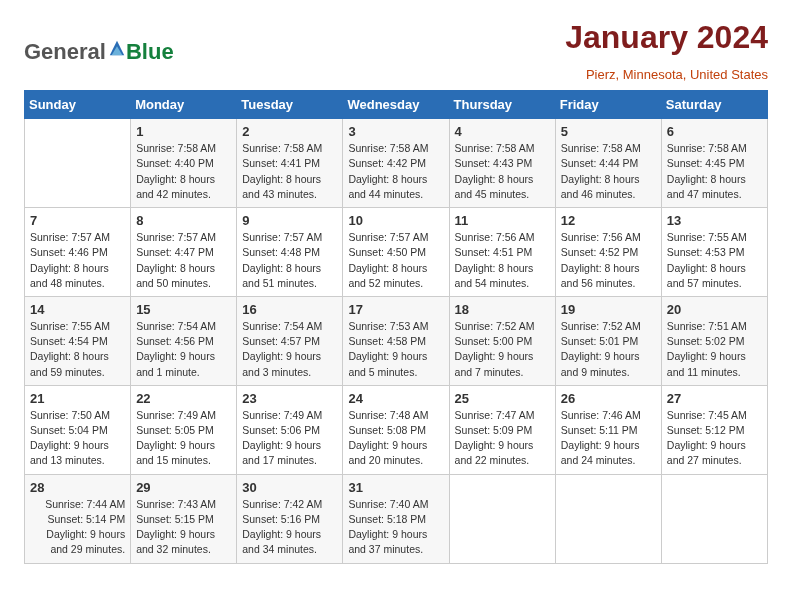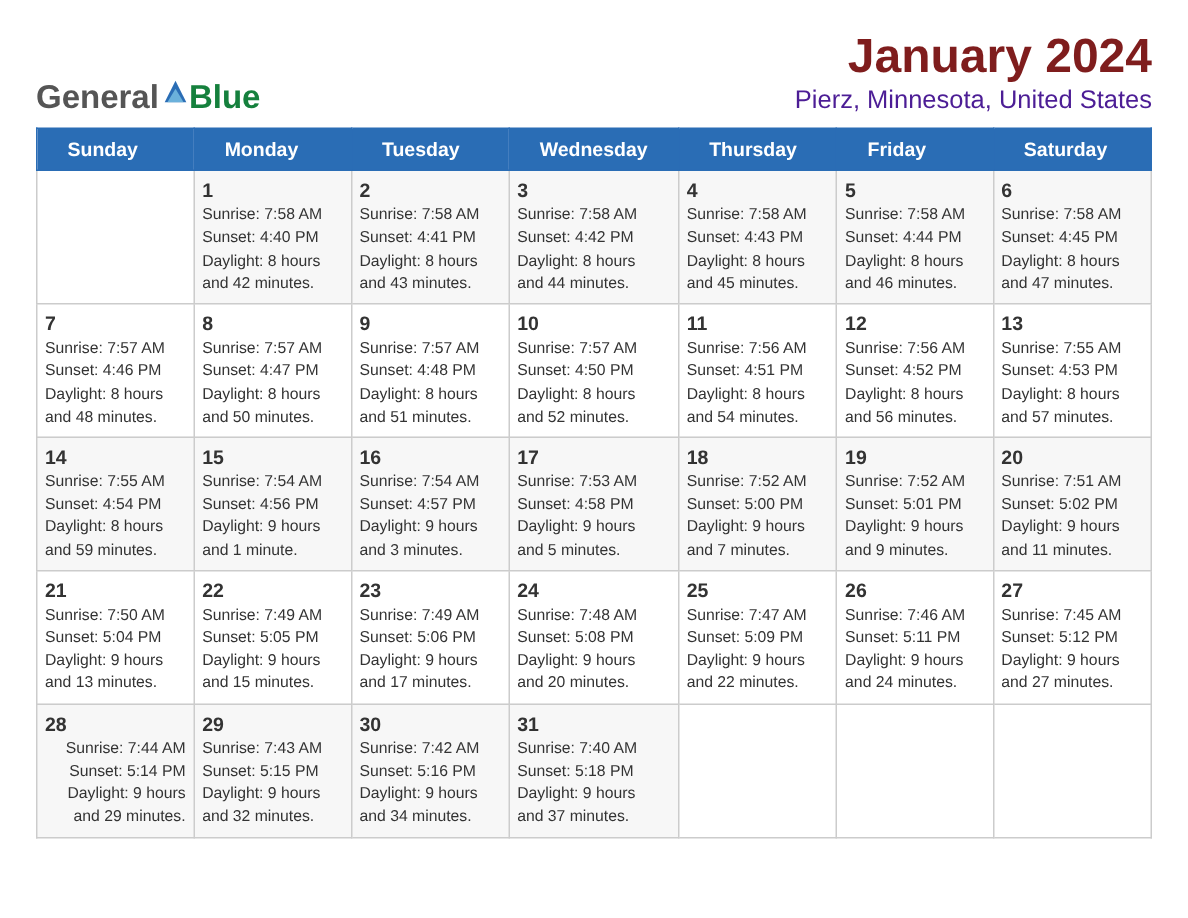--- a/index.html
+++ b/index.html
@@ -6,21 +6,21 @@
     body {
       font-family: Arial, sans-serif;
       background: #fff;
       width: 792px;
       min-height: 612px;
       padding: 20px 24px;
     }
     .header {
       display: flex;
       justify-content: space-between;
-      align-items: flex-end;
+      align-items: center;
       margin-bottom: 6px;
     }
     .logo {
       display: flex;
       align-items: flex-end;
       gap: 0;
     }
     .logo-text-general {
       font-size: 22px;
       font-weight: bold;
@@ -43,34 +43,34 @@
     .title-block {
       text-align: right;
     }
     .month-title {
       font-size: 32px;
       font-weight: bold;
       color: #7f1d1d;
       line-height: 1.1;
     }
     .location-title {
-      font-size: 17px;
-      color: #4c1d95;
-      margin-top: 2px;
+      font-size: 13px;
+      color: #c2410c;
+      margin-top: 12px;
     }
     table {
       width: 100%;
       border-collapse: collapse;
       margin-top: 8px;
       font-size: 11px;
     }
     thead tr th {
       background-color: #2a6db5;
       color: #fff;
-      padding: 6px 20px;
+      padding: 6px 4px;
       text-align: left;
       font-size: 13px;
       font-weight: bold;
       border: 1px solid #2a6db5;
     }
     tbody tr td {
       border: 1px solid #ccc;
       padding: 5px 5px;
       vertical-align: top;
       width: calc(100% / 7);

